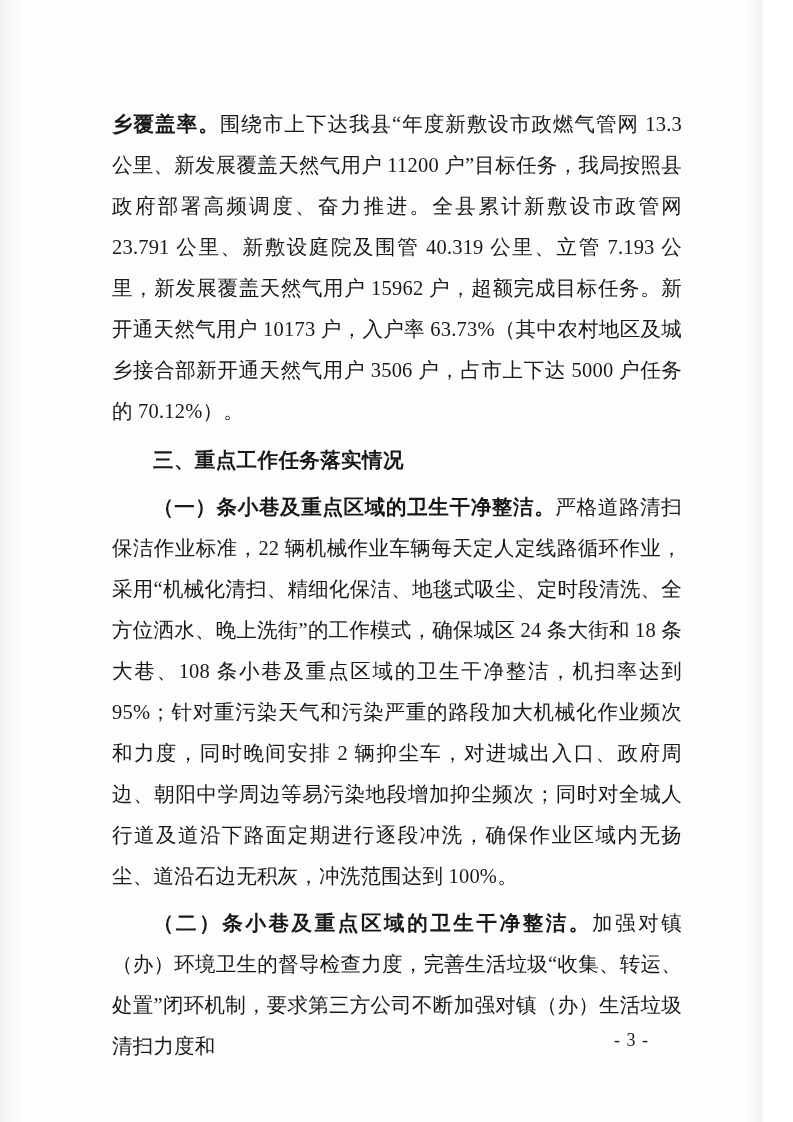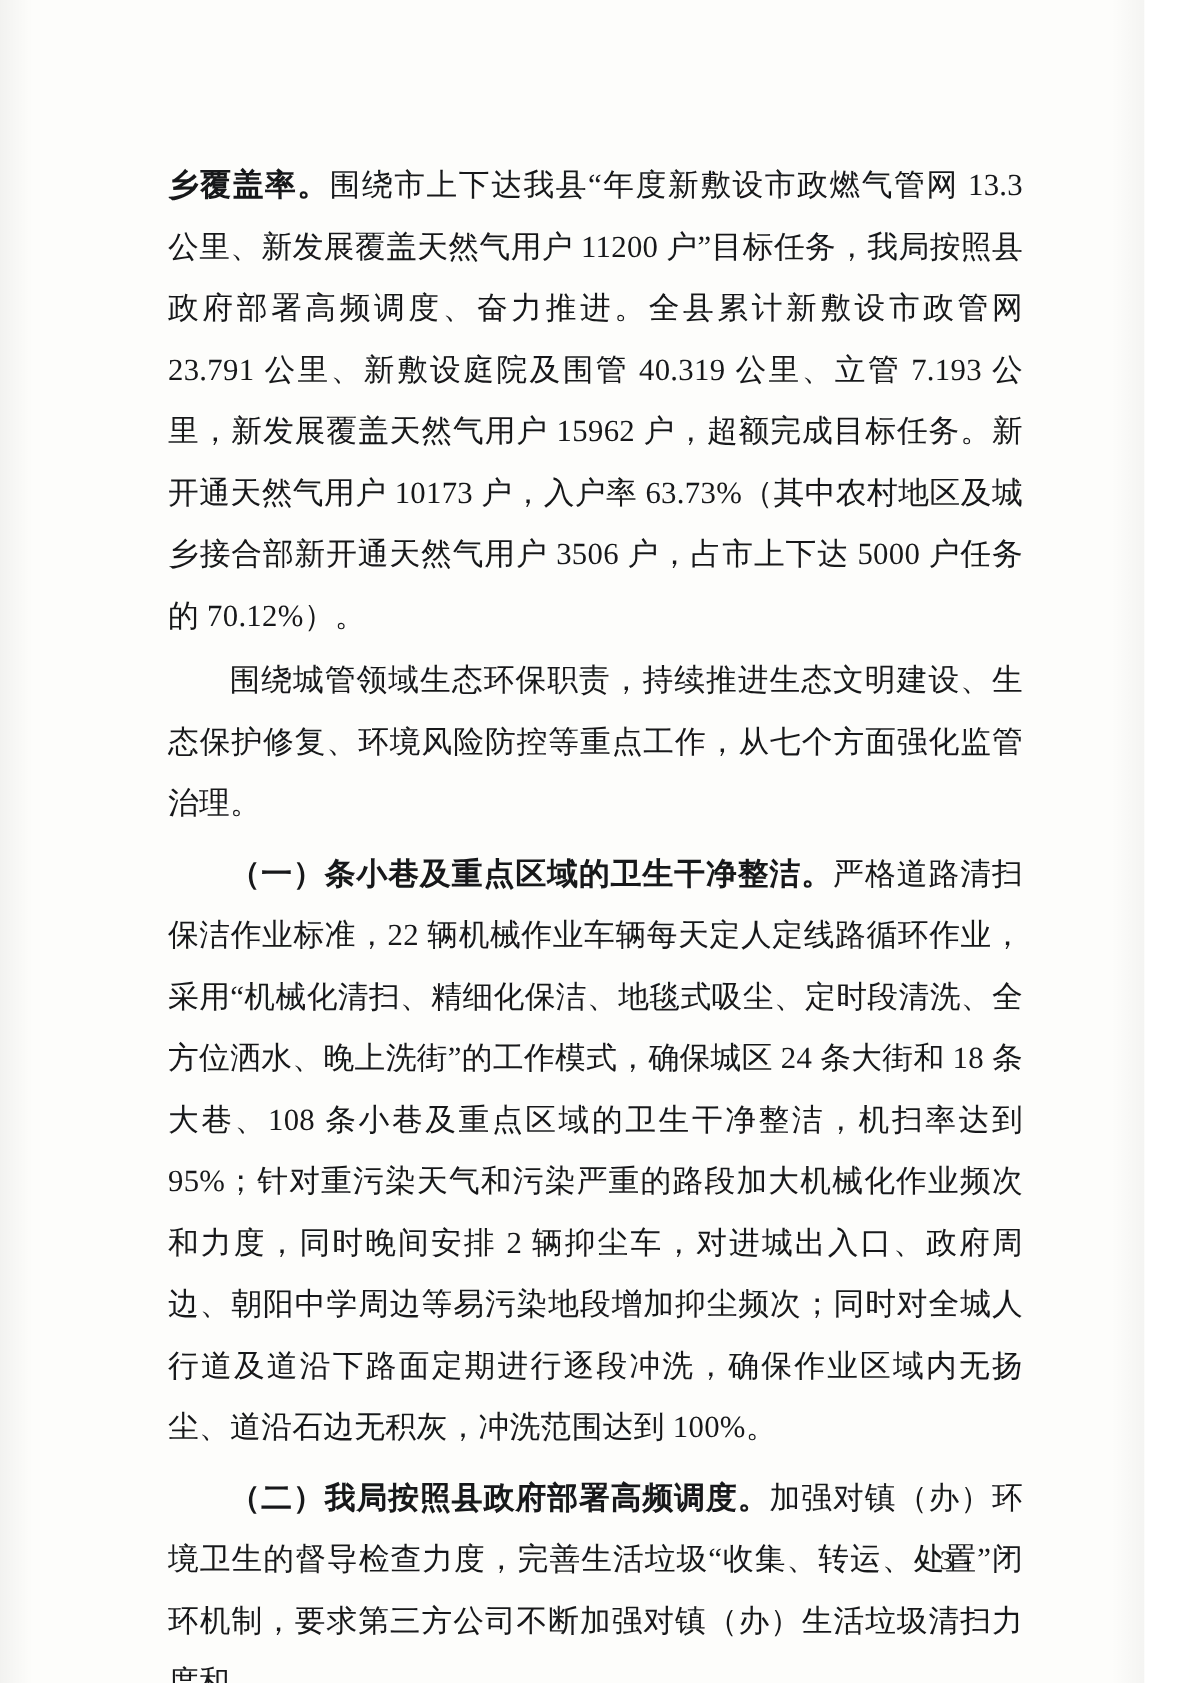--- a/index.html
+++ b/index.html
@@ -79,25 +79,25 @@
 <body>
 
 <div class="page">
   <div class="edge-left"></div>
   <div class="edge-right"></div>
 
   <div class="content">
 
     <p><span class="b">乡覆盖率。</span><span>围绕市上下达我县“年度新敷设市政燃气管网 13.3 公里、新发展覆盖天然气用户 11200 户”目标任务，我局按照县政府部署高频调度、奋力推进。全县累计新敷设市政管网 23.791 公里、新敷设庭院及围管 40.319 公里、立管 7.193 公里，新发展覆盖天然气用户 15962 户，超额完成目标任务。新开通天然气用户 10173 户，入户率 63.73%（其中农村地区及城乡接合部新开通天然气用户 3506 户，占市上下达 5000 户任务的 70.12%）。</span></p>
 
+    <p class="heading">三、重点工作任务落实情况</p>
 
-    <p class="indent">围绕城管领域生态环保职责，持续推进生态文明建设、生态保护修复、环境风险防控等重点工作，从七个方面强化监管治理。</p>
 
     <p class="indent para-block"><span class="b">（一）条小巷及重点区域的卫生干净整洁。</span><span>严格道路清扫保洁作业标准，22 辆机械作业车辆每天定人定线路循环作业，采用“机械化清扫、精细化保洁、地毯式吸尘、定时段清洗、全方位洒水、晚上洗街”的工作模式，确保城区 24 条大街和 18 条大巷、108 条小巷及重点区域的卫生干净整洁，机扫率达到 95%；针对重污染天气和污染严重的路段加大机械化作业频次和力度，同时晚间安排 2 辆抑尘车，对进城出入口、政府周边、朝阳中学周边等易污染地段增加抑尘频次；同时对全城人行道及道沿下路面定期进行逐段冲洗，确保作业区域内无扬尘、道沿石边无积灰，冲洗范围达到 100%。</span></p>
 
-    <p class="indent para-block"><span class="b">（二）我局按照县政府部署高频调度。</span><span>加强对镇（办）环境卫生的督导检查力度，完善生活垃圾“收集、转运、处置”闭环机制，要求第三方公司不断加强对镇（办）生活垃圾清扫力度和</span></p>
+    <p class="indent para-block"><span class="b">（二）条小巷及重点区域的卫生干净整洁。</span><span>加强对镇（办）环境卫生的督导检查力度，完善生活垃圾“收集、转运、处置”闭环机制，要求第三方公司不断加强对镇（办）生活垃圾清扫力度和</span></p>
 
   </div>
 
   <div class="footer">
     <span class="footer-inner">- 3 -</span>
   </div>
 </div>
 
 </body></html>

